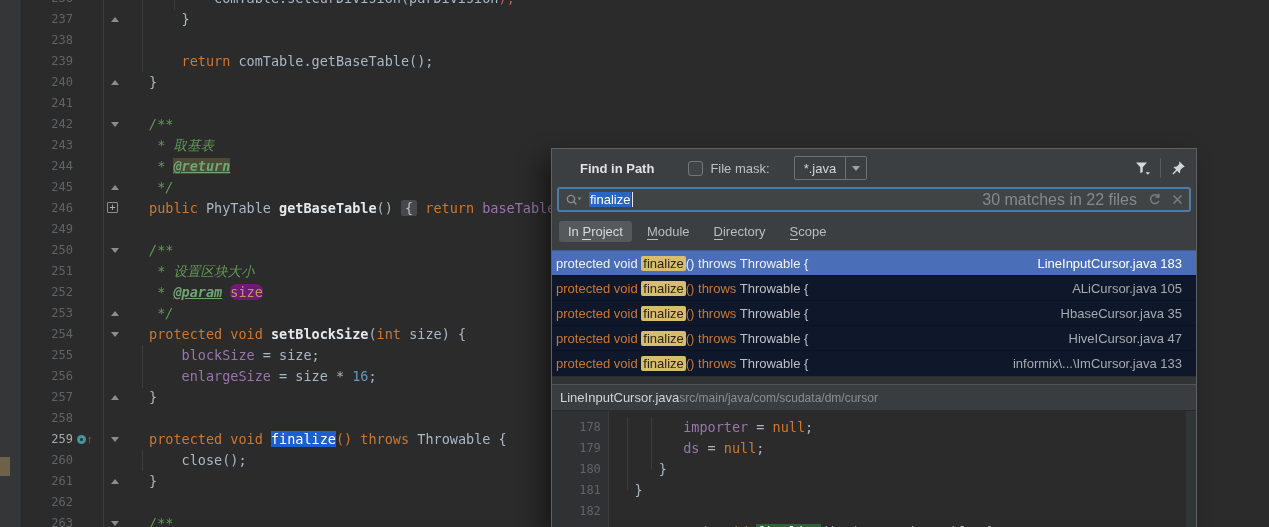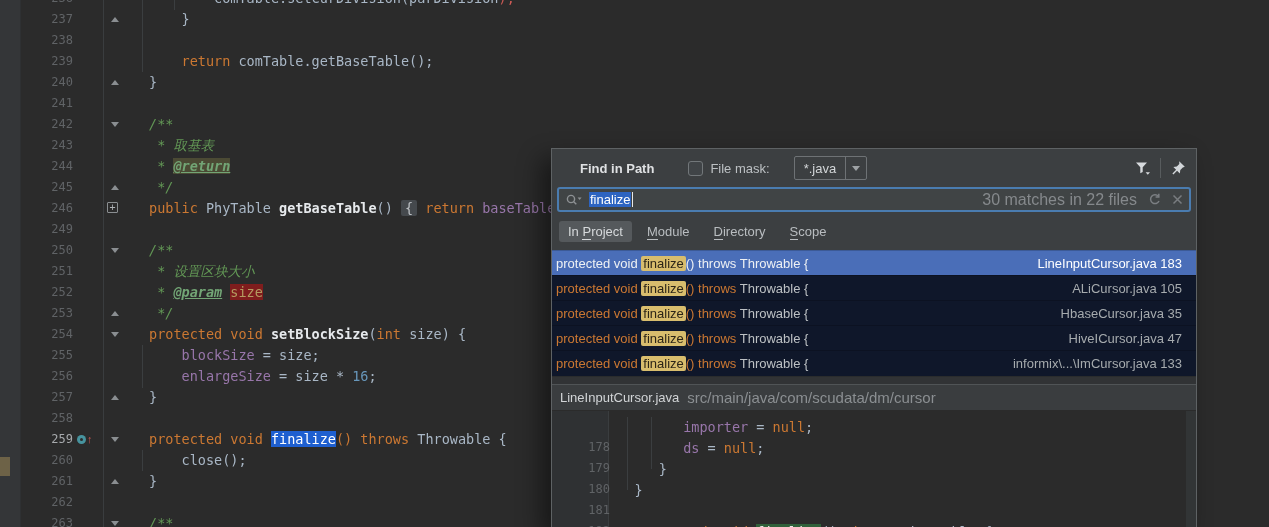--- a/index.html
+++ b/index.html
@@ -26,21 +26,21 @@
   .f-folded{border:1px solid #8a8e91;width:9px;height:9px;border-radius:1px;color:#aeb2b5;}
   .ovr{position:absolute;left:46px;top:4px;width:26px;height:13px;display:flex;align-items:center;}
   .ovr-c{width:9px;height:9px;border-radius:50%;background:#47939e;position:relative;}
   .ovr-c::after{content:"";position:absolute;left:3px;top:3px;width:3px;height:3px;border-radius:50%;background:#2b2b2b;}
   .ovr-a{color:#c75450;font-weight:bold;font-size:11px;line-height:11px;margin-left:1px;}
   
   .sg-kw{color:#cc7832;} .sg-pl{color:#a9b7c6;}
   .sg-cm{color:#629755;font-style:italic;}
   .sg-tag{color:#72a575;font-style:italic;font-weight:bold;text-decoration:underline;}
   .sg-hlbg{background:#4b4a34;}
-  .sg-dv{background:#7f1d1d;color:#b49b60;}
+  .sg-dv{background:#701a75;color:#b49b60;border-radius:7px;}
   .sg-fd{color:#9876aa;} .sg-n{color:#6897bb;}
   .sg-m{color:#e6e9ec;font-weight:bold;}
   .sg-red{color:#cf5b56;}
   .sg-chip{background:#45494d;color:#bdc1c5;border-radius:2px;padding:0 4px;}
   .sg-sel{background:#1e5fd0;color:#ffffff;}
   .sg-grn{background:#30603a;color:#eaeaea;}
   
   .dialog{position:absolute;left:551px;top:148px;width:646px;height:379px;box-sizing:border-box;
           background:#3c3f41;border:1px solid #5e6264;border-bottom:none;display:flex;flex-direction:column;
           box-shadow:-10px 10px 22px rgba(0,0,0,.45);color:#bcc0c3;font-size:13px;}
@@ -78,25 +78,25 @@
   .rs-hl{background:#d8bd6d;color:#2b2417;border-radius:2px;padding:0 2px;}
   .rrow.selected .rs-kw,.rrow.selected .rs-pl{color:#eef1f4;}
   .rfile{margin-left:auto;color:#a6abae;font-size:13px;white-space:nowrap;}
   .rrow.selected .rfile{color:#ffffff;}
   .rthumb{position:absolute;right:2px;top:3px;width:9px;height:19px;background:#5a5e60;border-radius:4px;}
   
   .pgap{flex:none;height:7px;background:#313335;border-top:1px solid #2a2c2d;}
   .phead{flex:none;height:25px;background:#3a3d3f;border-top:1px solid #505456;border-bottom:1px solid #2b2b2b;
          display:flex;align-items:center;padding:0 8px;}
   .pname{color:#d2d5d7;font-size:13px;white-space:nowrap;}
-  .ppath{color:#8b8f92;font-size:15px;margin-left:8px;white-space:nowrap;}
+  .ppath{color:#8b8f92;font-size:12px;white-space:nowrap;}
   .pcode{flex:1;position:relative;background:#2b2b2b;overflow:hidden;}
   .pgutter{position:absolute;left:0;top:0;bottom:0;width:56px;background:#2f3133;border-right:1px solid #3a3d3f;}
   .ptrack{position:absolute;right:0;top:0;bottom:0;width:10px;background:#323536;}
-  .pv .ln{left:7px;width:40px;text-align:right;margin-top:20px;}
+  .pv .ln{left:7px;width:40px;text-align:center;}
   .pv .code{left:47px;}
 </style>
 </head>
 <body>
 
 <div class="screen">
 
   <div class="editor">
     <div class="gutter-line"></div>
     <div class="guide" style="left:122px;top:0;height:72px"></div>

